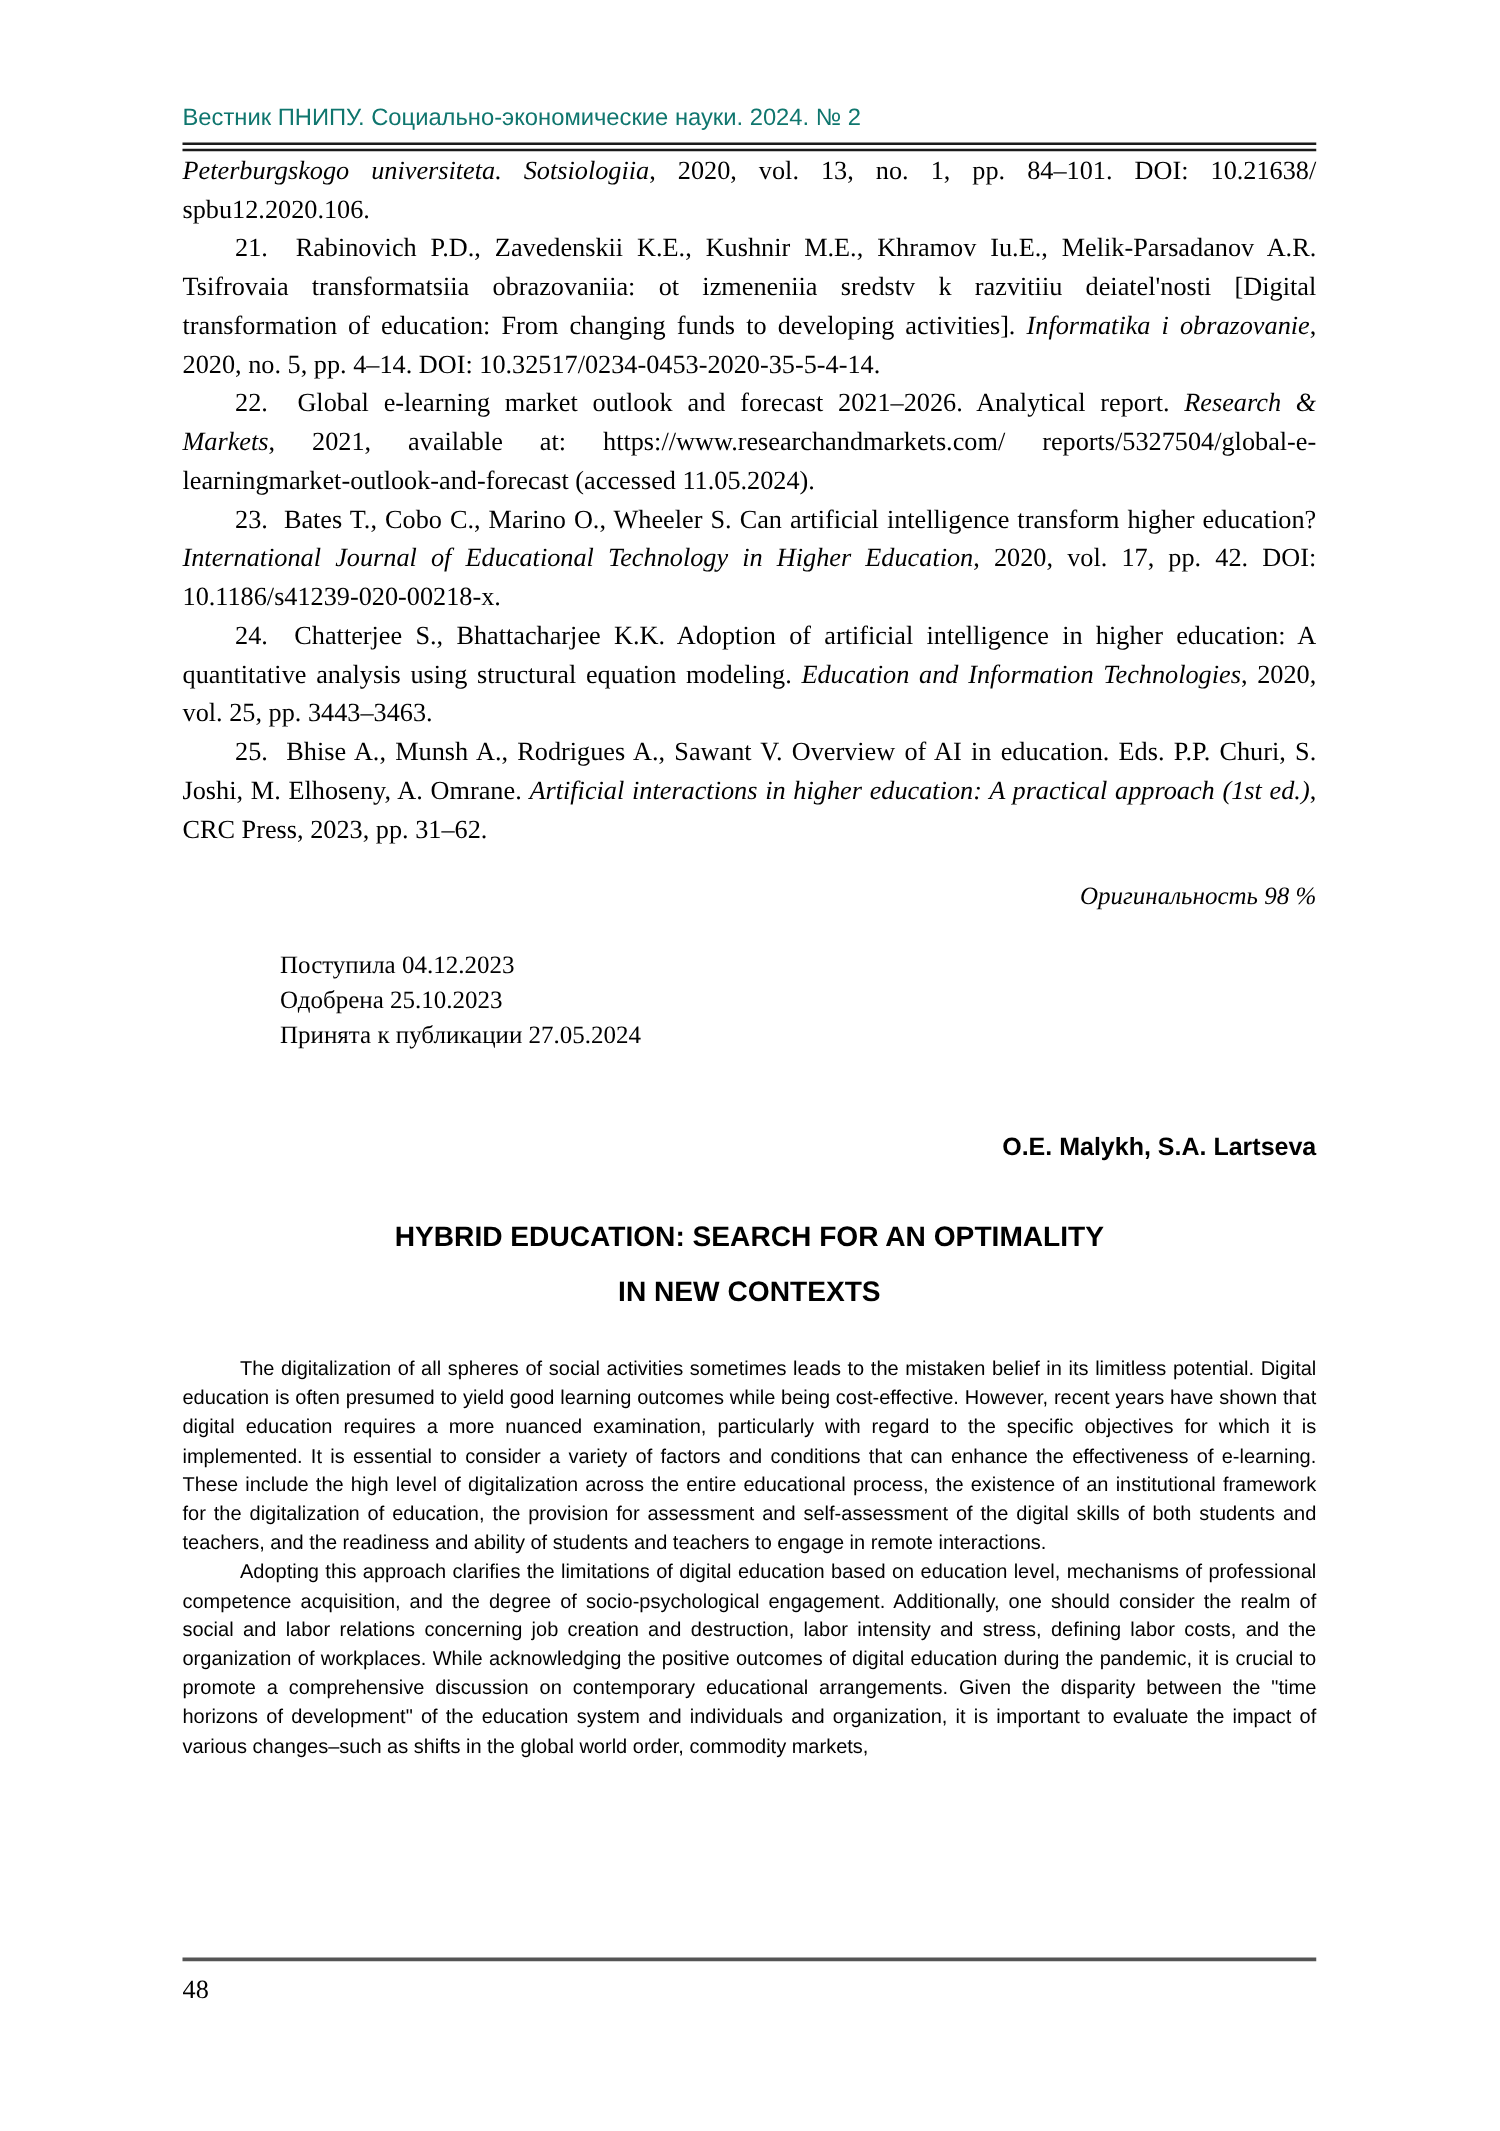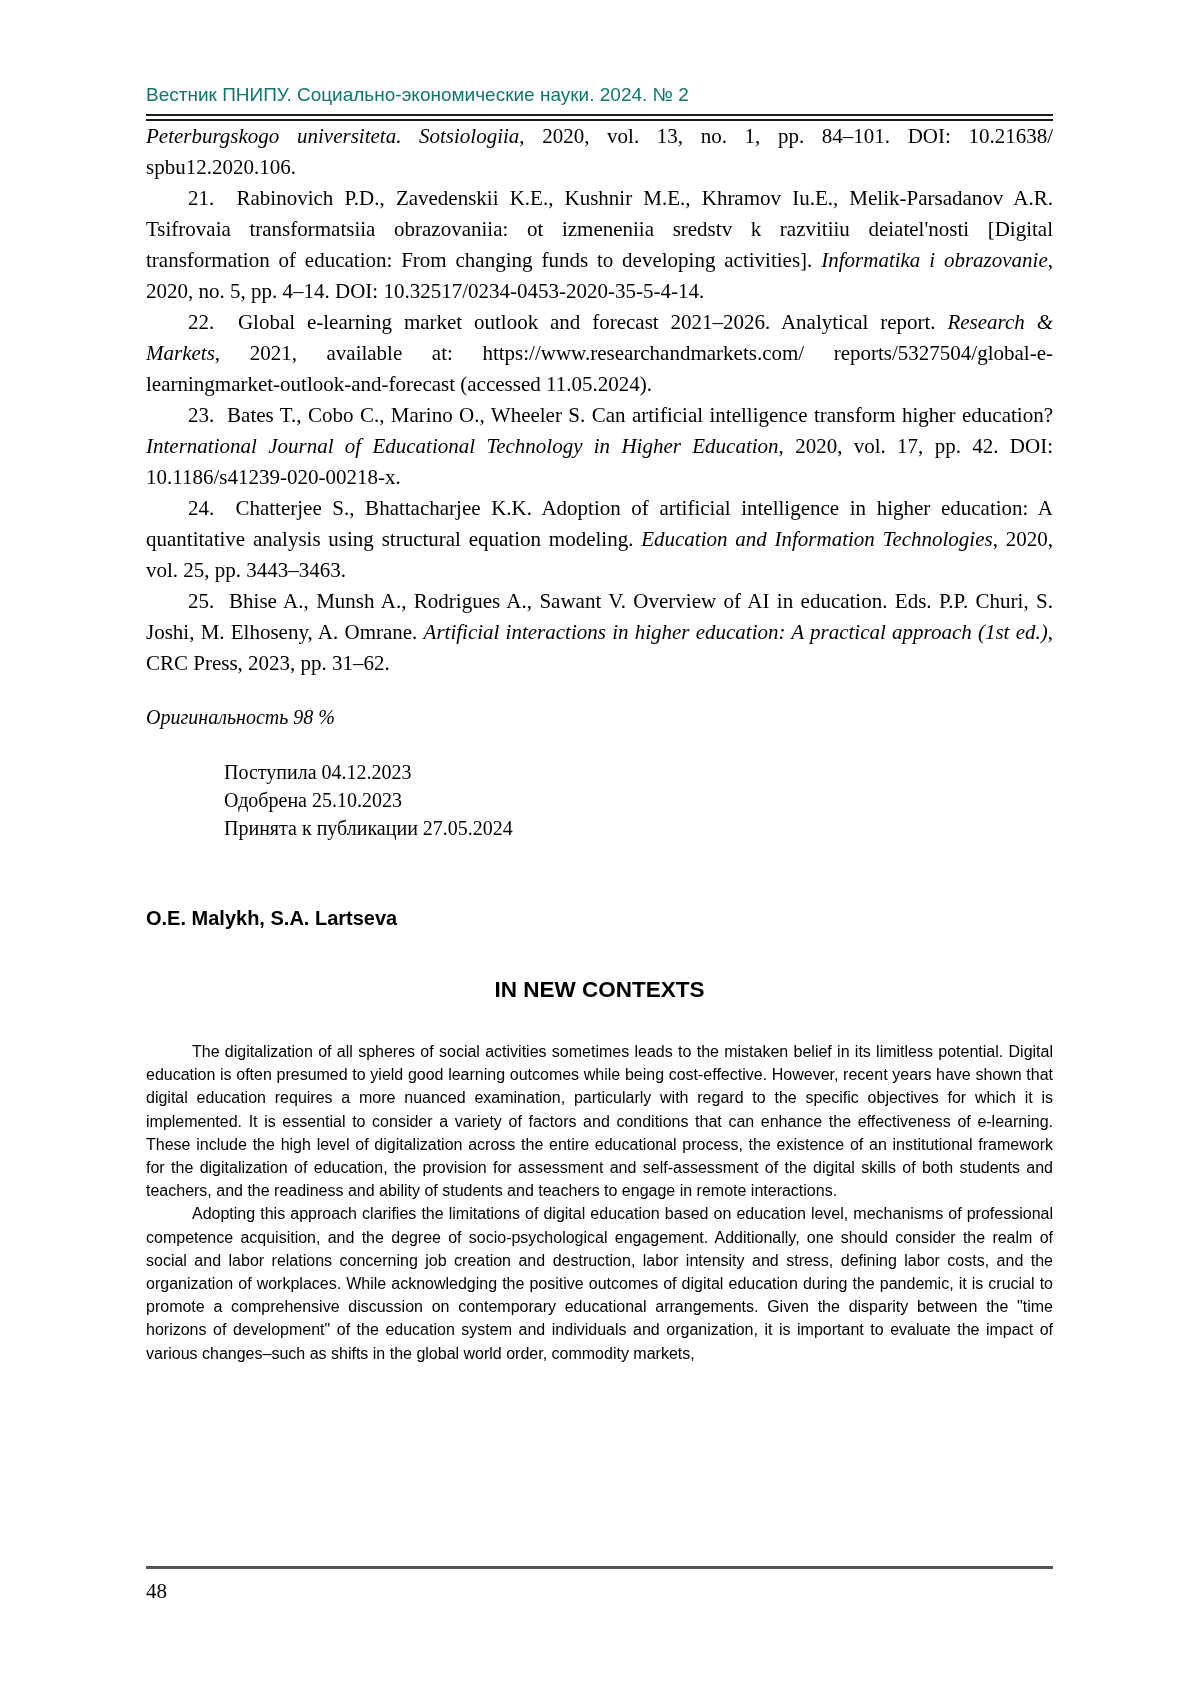--- a/index.html
+++ b/index.html
@@ -29,35 +29,36 @@
     font-size:21px; line-height:31px;
     text-align:justify;
     hyphens:manual;
   }
   .references p { margin:0; }
   .references p.indent { text-indent:42px; }
   .references i { font-style:italic; }
 
   .originality {
     margin-top:24px;
+    text-align:right;
     font-style:italic;
     font-size:20px; line-height:29px;
   }
 
   .dates-row {
     margin-top:26px;
     display:flex;
     justify-content:space-between;
     padding-left:78px;
     font-size:20px; line-height:28px;flex-direction:column;
   }
 
   .authors {
     margin-top:62px;
-    text-align:left;
+    text-align:right;
     font-family:"Liberation Sans","DejaVu Sans",sans-serif;
     font-weight:bold;
     font-size:20px; line-height:28px;
   }
 
   .title {
     margin:36px 0 0 0;
     text-align:center;
     font-family:"Liberation Sans","DejaVu Sans",sans-serif;
     font-weight:bold;
@@ -109,20 +110,21 @@
 
     <div class="dates-row">
       <span>Поступила 04.12.2023</span>
       <span>Одобрена 25.10.2023</span>
       <span>Принята к публикации 27.05.2024</span>
     </div>
 
     <div class="authors">O.E. Malykh, S.A. Lartseva</div>
 
     <h1 class="title">
+      <span class="title-line">HYBRID EDUCATION: SEARCH FOR AN OPTIMALITY</span>
       <span class="title-line">IN NEW CONTEXTS</span>
     </h1>
 
     <div class="abstract">
         <p>The digitalization of all spheres of social activities sometimes leads to the mistaken belief in its limit­less potential. Digital education is often presumed to yield good learning outcomes while being cost-effective. However, recent years have shown that digital education requires a more nuanced examination, particularly with regard to the specific objectives for which it is implemented. It is essential to consider a variety of factors and conditions that can enhance the effectiveness of e-learning. These include the high level of digitalization across the entire educational process, the existence of an institutional framework for the digitalization of education, the provision for assessment and self-assessment of the digital skills of both students and teach­ers, and the readiness and ability of students and teachers to engage in remote interactions.</p>
         <p>Adopting this approach clarifies the limitations of digital education based on education level, mech­anisms of professional competence acquisition, and the degree of socio-psychological engagement. Addi­tionally, one should consider the realm of social and labor relations concerning job creation and destruc­tion, labor intensity and stress, defining labor costs, and the organization of workplaces. While acknowl­edging the positive outcomes of digital education during the pandemic, it is crucial to promote a comprehensive discussion on contemporary educational arrangements. Given the disparity between the "time horizons of development" of the education system and individuals and organization, it is important to evaluate the impact of various changes–such as shifts in the global world order, commodity markets,</p>
       </div>
 
   </div>
 

